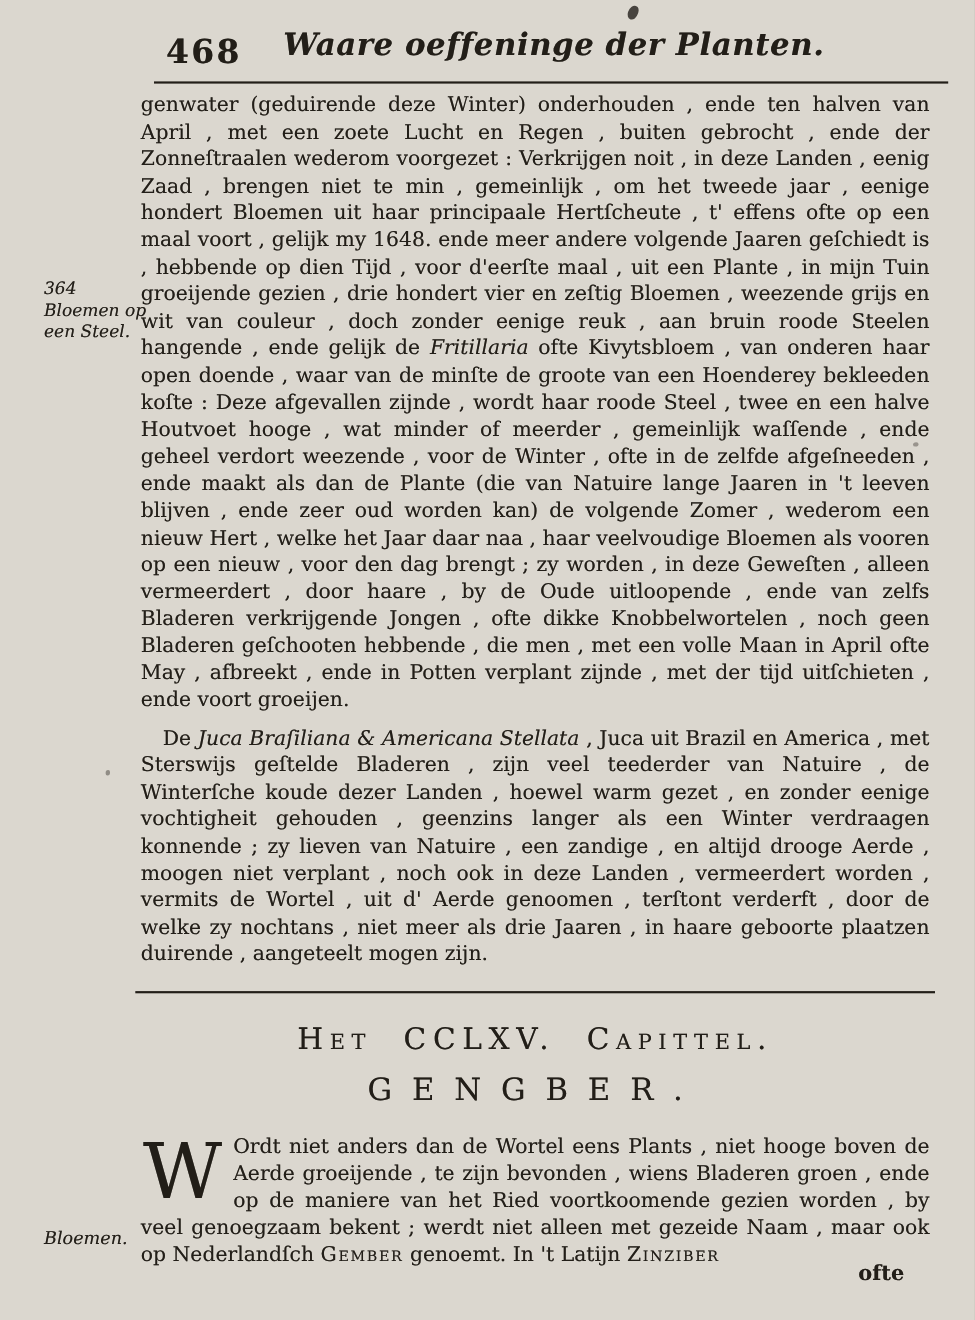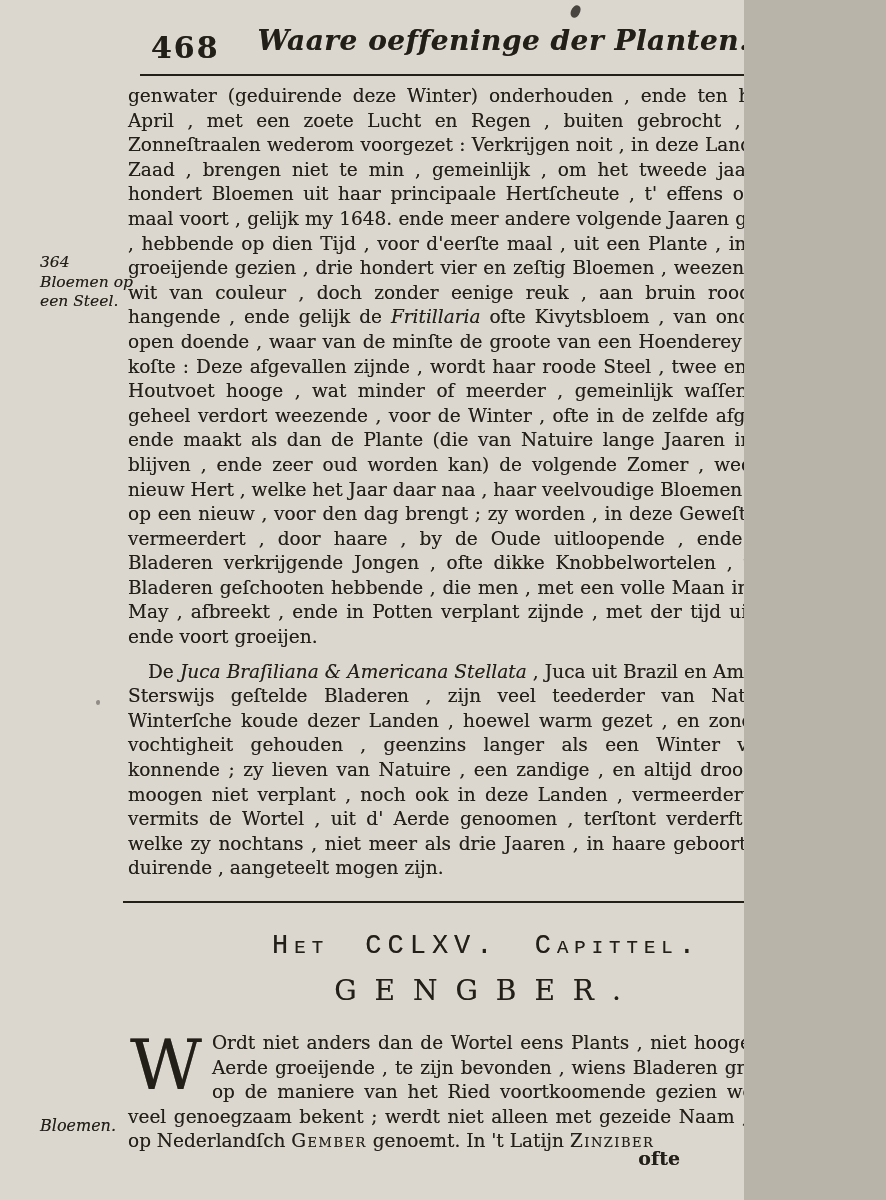--- a/index.html
+++ b/index.html
@@ -5,21 +5,21 @@
   * { margin: 0; padding: 0; box-sizing: border-box; }
   html, body { width: 886px; height: 1200px; }
   body {
     font-family: "DejaVu Serif", "Liberation Serif", serif;
     --paper: #dbd7cf;
     --ink: #221e18;
     background: #b8b4aa;
   }
   .page {
     position: relative;
-    width: 744px; height: 1200px;
+    width: 886px; height: 1200px;
     overflow: hidden;
     color: var(--ink);
     background:
       radial-gradient(ellipse 150px 110px at 12px 22px, rgba(38,35,30,0.60), rgba(38,35,30,0) 70%),
       radial-gradient(ellipse 90px 420px at 886px 560px, rgba(55,51,45,0.38), rgba(55,51,45,0) 75%),
       radial-gradient(ellipse 220px 90px at 30px 1200px, rgba(55,51,45,0.35), rgba(55,51,45,0) 75%),
       linear-gradient(to right, rgba(84,79,70,0.45) 0px, rgba(84,79,70,0) 28px, rgba(84,79,70,0) 842px, rgba(60,56,49,0.55) 886px),
       linear-gradient(to bottom, rgba(84,79,70,0.30) 0px, rgba(84,79,70,0) 22px, rgba(84,79,70,0) 1166px, rgba(58,54,47,0.45) 1200px),
       radial-gradient(ellipse 620px 900px at 48% 42%, #e8e5de 0%, #dedANDBCdad2 55%, var(--paper) 70%, #c6c2b8 100%);
     background-color: var(--paper);
@@ -68,21 +68,20 @@
 
   .rule-section {
     height: 2px; margin: 20px 0 0 -5px; width: calc(100% + 10px);
   }
   .chapter-heading {
     margin-top: 28px;
     font-size: 27px; line-height: 30px; font-weight: normal;
     font-variant: small-caps;
     letter-spacing: 6px; word-spacing: 14px;
     text-align: center;
-    font-family: Liberation Mono, monospace;
   }
   .chapter-title {
     margin-top: 12px;
     font-size: 28px; line-height: 36px; font-weight: normal;
     letter-spacing: 18px;
     text-align: center;
   }
   .chapter-para { margin-top: 22px; }
   .dropcap {
     float: left;

